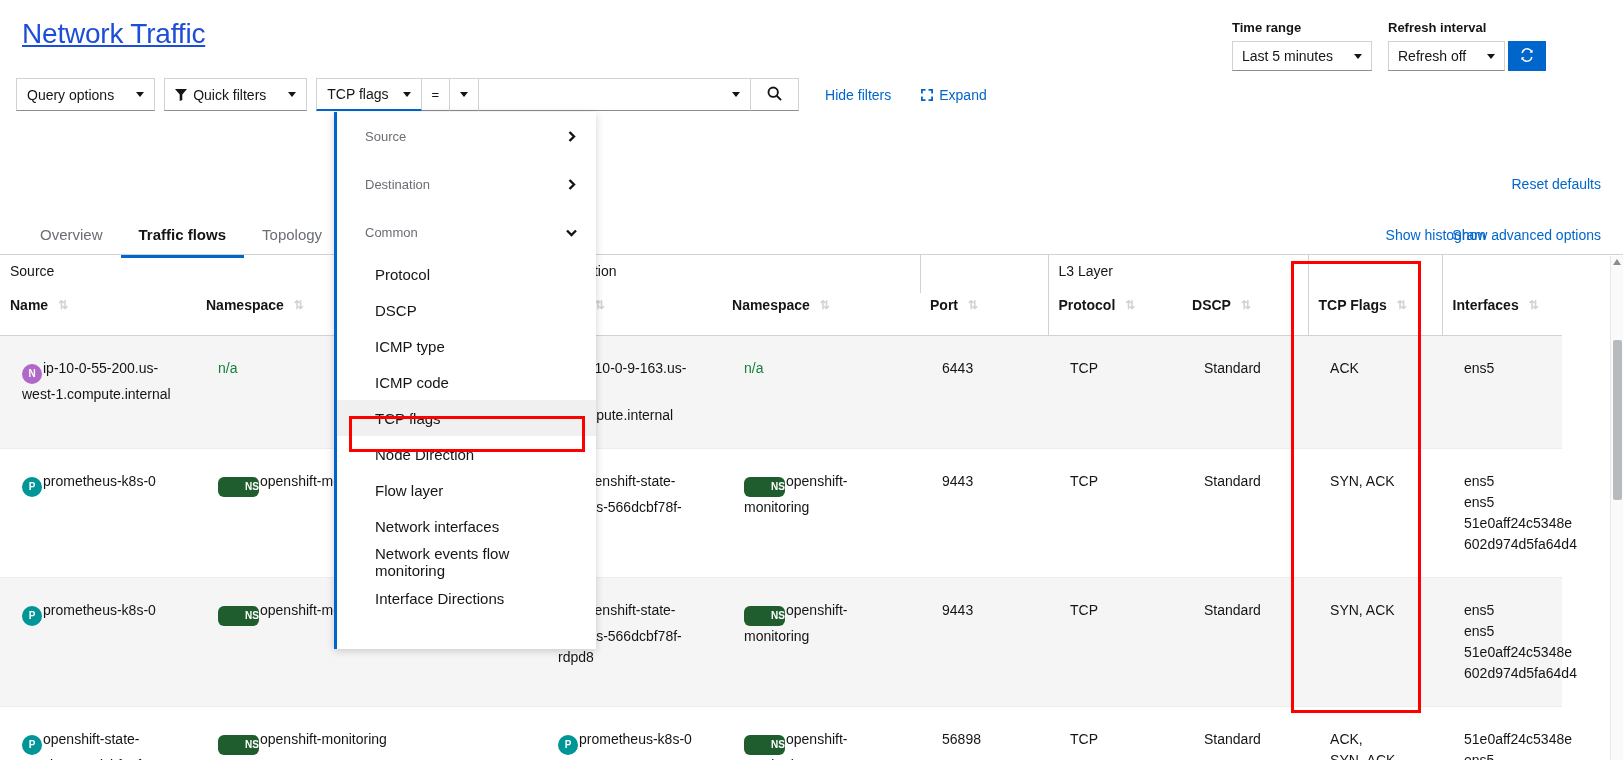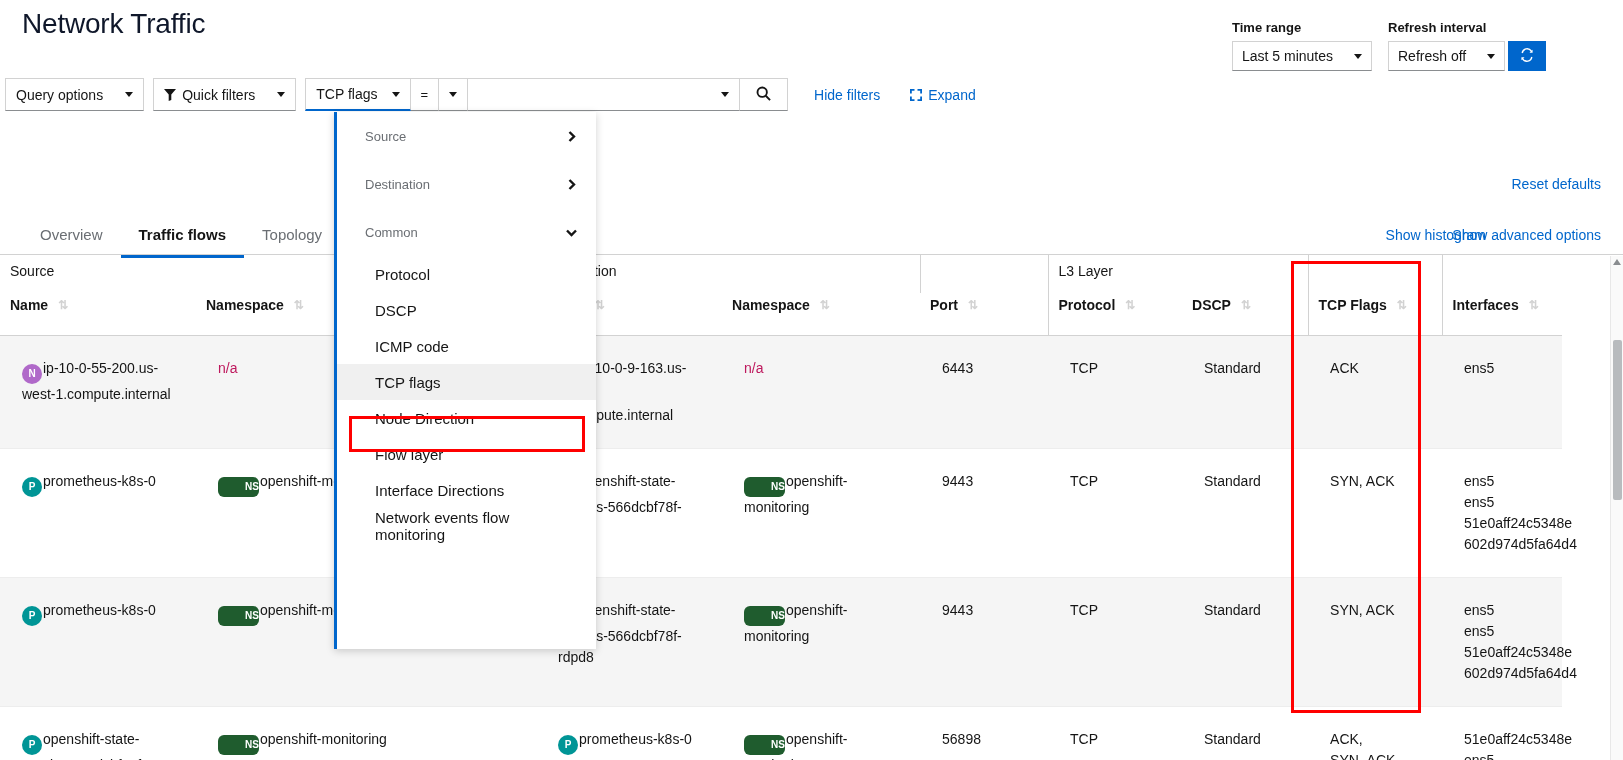--- a/index.html
+++ b/index.html
@@ -8,23 +8,24 @@
     width: 1623px; height: 760px;
     background: #ffffff;
     font-family: "Liberation Sans", sans-serif;
     color: #151515;
     overflow: hidden;
   }
   .page { position: relative; width: 1623px; height: 760px; }
 
   
   .page-title {
-    position: absolute; left: 22px; top: 8px;
-    font-size: 28px; font-weight: 400; color: #0f172a;
+    position: absolute; left: 22px; top: 18px;
+    font-size: 28px; font-weight: 400; color: #1d4ed8;
     letter-spacing: -0.2px;
+    text-decoration: underline;
   }
   .tr-group { position: absolute; top: 20px; }
   .tr-label {
     font-size: 13px; font-weight: bold; color: #151515;
     display: block; margin-bottom: 6px;
   }
   .select-box {
     display: inline-flex; align-items: center; justify-content: space-between;
     height: 30px; padding: 0 9px;
     background: #fff;
@@ -37,21 +38,21 @@
     border-top: 5px solid #151515; margin-left: 16px;
   }
   .refresh-btn {
     display: inline-flex; align-items: center; justify-content: center;
     width: 38px; height: 30px; background: #0066cc; border: none;
     margin-left: 3px; cursor: pointer; vertical-align: top;
   }
   .refresh-btn svg { width: 16px; height: 16px; fill: #fff; }
 
   
-  .toolbar { position: absolute; left: 5px; top: 78px; display: flex; align-items: flex-start; }
+  .toolbar { position: absolute; left: 16px; top: 78px; display: flex; align-items: flex-start; }
   .tb-btn {
     display: inline-flex; align-items: center;
     height: 33px; padding: 0 10px;
     background: #fff; border: 1px solid #d2d2d2; border-bottom: 1px solid #8a8d90;
     font-size: 14px; color: #151515; cursor: pointer;
   }
   .tb-btn .caret { margin-left: 22px; }
   .funnel { margin-right: 6px; display: inline-block; }
   .funnel svg { width: 12px; height: 12px; fill: #151515; display: block; }
 
@@ -117,21 +118,21 @@
     border-bottom: 1px solid #d2d2d2;
   }
   th.vline { border-left: 1px solid #d2d2d2; }
   .sorter {
     display: inline-block; margin-left: 10px; color: #d2d2d2; font-size: 12px;
     vertical-align: 1px; cursor: pointer;
   }
   tbody td { padding: 22px; color: #151515; line-height: 21px; }
   tbody tr.odd { background: #f5f5f5; }
   tbody tr { border-bottom: 1px solid #ededed; }
-  .muted { color: #be185d; }
+  .muted { color: #15803d; }
   .badge {
     display: inline-block; width: 20px; height: 20px; border-radius: 50%;
     color: #fff; font-size: 10px; font-weight: bold; text-align: center;
     line-height: 20px; margin-right: 1px; vertical-align: -4px;
   }
   .badge.ns { border-radius: 6px; width: 41px; text-align: right; }
   .cell-name { display: inline; }
   .iface div { white-space: nowrap; }
 
   
@@ -396,36 +397,42 @@
         </div>
       </div>
     <div id="menu-items">
         <div class="menu-item">
           <span>Protocol</span>
         </div>
         <div class="menu-item">
           <span>DSCP</span>
         </div>
         <div class="menu-item">
+          <span>ICMP type</span>
+        </div>
+        <div class="menu-item">
           <span>ICMP code</span>
         </div>
         <div class="menu-item selected">
           <span>TCP flags</span>
         </div>
         <div class="menu-item">
           <span>Node Direction</span>
         </div>
         <div class="menu-item">
           <span>Flow layer</span>
         </div>
         <div class="menu-item">
+          <span>Network interfaces</span>
+        </div>
+        <div class="menu-item">
+          <span>Network events flow monitoring</span>
+        </div>
+        <div class="menu-item">
           <span>Interface Directions</span>
-        </div>
-        <div class="menu-item">
-          <span>Network events flow monitoring</span>
         </div>
       </div>
   </div>
 
   <div class="redbox" style="left:1291px; top:261px; width:130px; height:452px;"></div>
   <div class="redbox" style="left:349px; top:416px; width:236px; height:36px; z-index:70;"></div>
 
 </div>
 
 </body></html>

